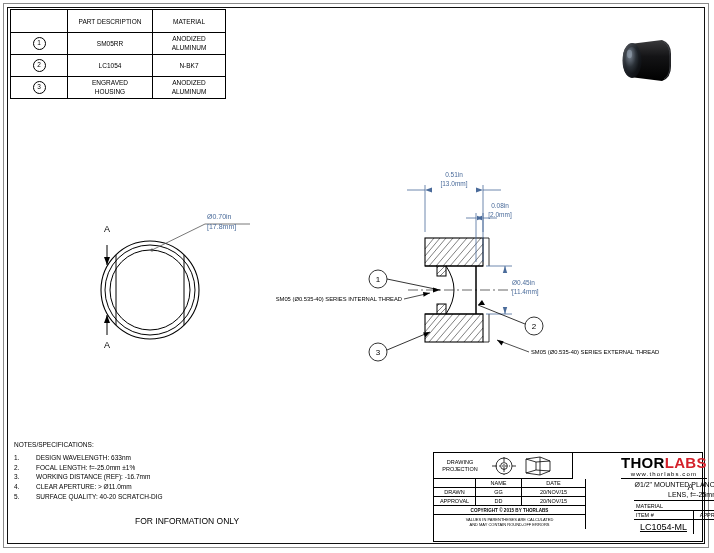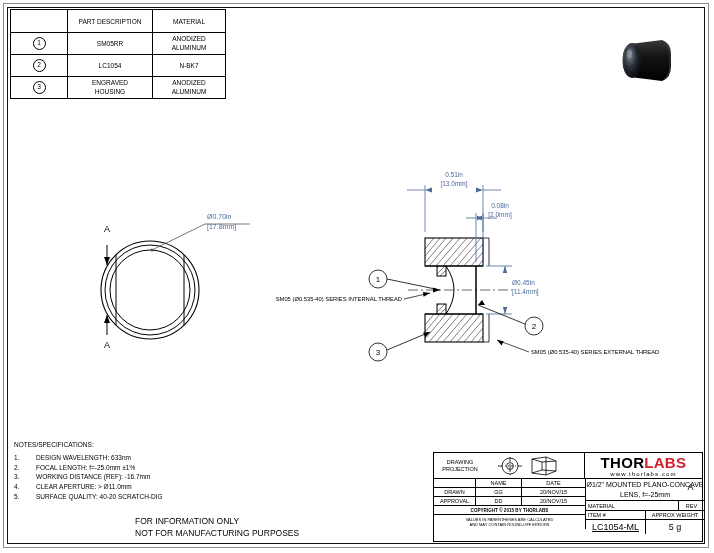--- a/index.html
+++ b/index.html
@@ -113,21 +113,21 @@
   
   .title-block {
     position: absolute;
     left: 433px; top: 452px;
     width: 270px; height: 90px;
     border: 1px solid #000;
     box-sizing: border-box;
     font-size: 6px;
     color: #000;
   }
-  .tb-row { display: flex; width: 100%; }
+  .tb-row { display: flex; width: 100%; gap: 48px; }
 
   .proj-box {
     height: 26px;
     width: 152px;
     border-right: 1px solid #000;
     border-bottom: 1px solid #000;
     box-sizing: border-box;
     display: flex;
     align-items: center;
   }
@@ -504,21 +504,20 @@
         </li>
       <li>
           <span class="n">5.</span>
           <span>SURFACE QUALITY: 40-20 SCRATCH-DIG</span>
         </li>
     </ol>
   </div>
 
   <div class="disclaimer">
     <div>FOR INFORMATION ONLY</div>
-    <div>NOT FOR MANUFACTURING PURPOSES</div>
   </div>
 
   <div class="title-block">
     <div class="tb-row">
       <div class="proj-box">
         <div class="proj-label">
           <div>DRAWING</div>
           <div>PROJECTION</div>
         </div>
         <div class="proj-sym">

